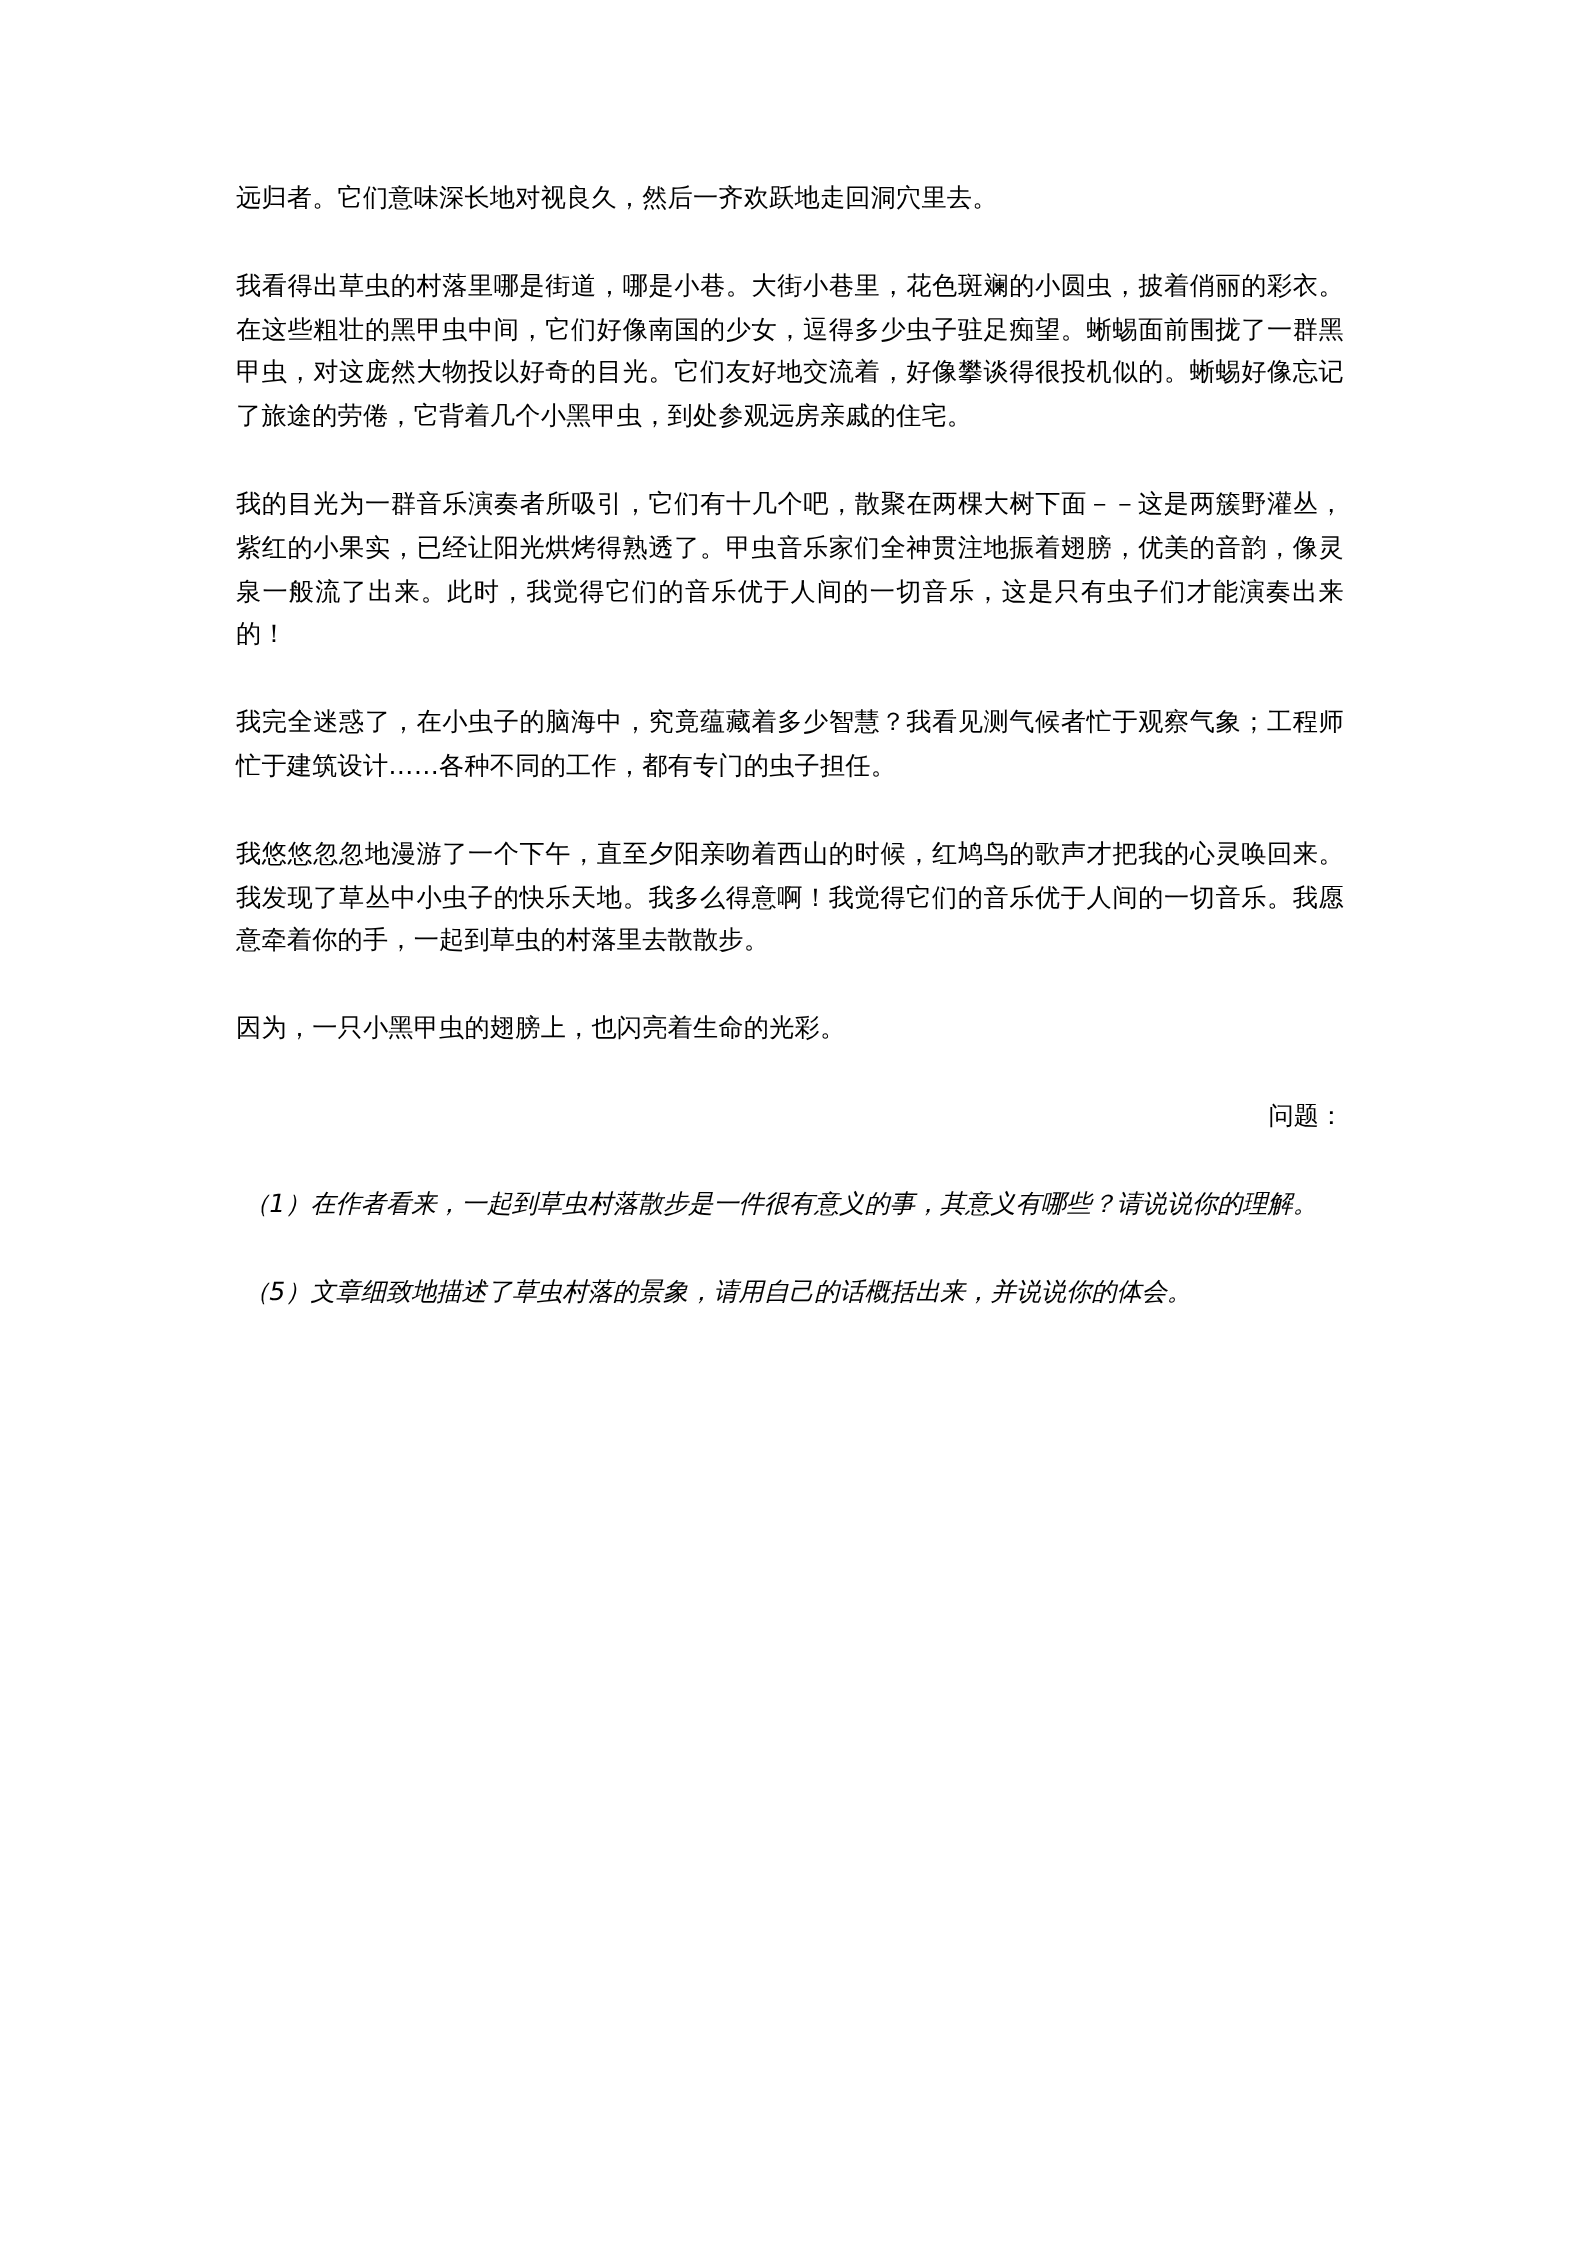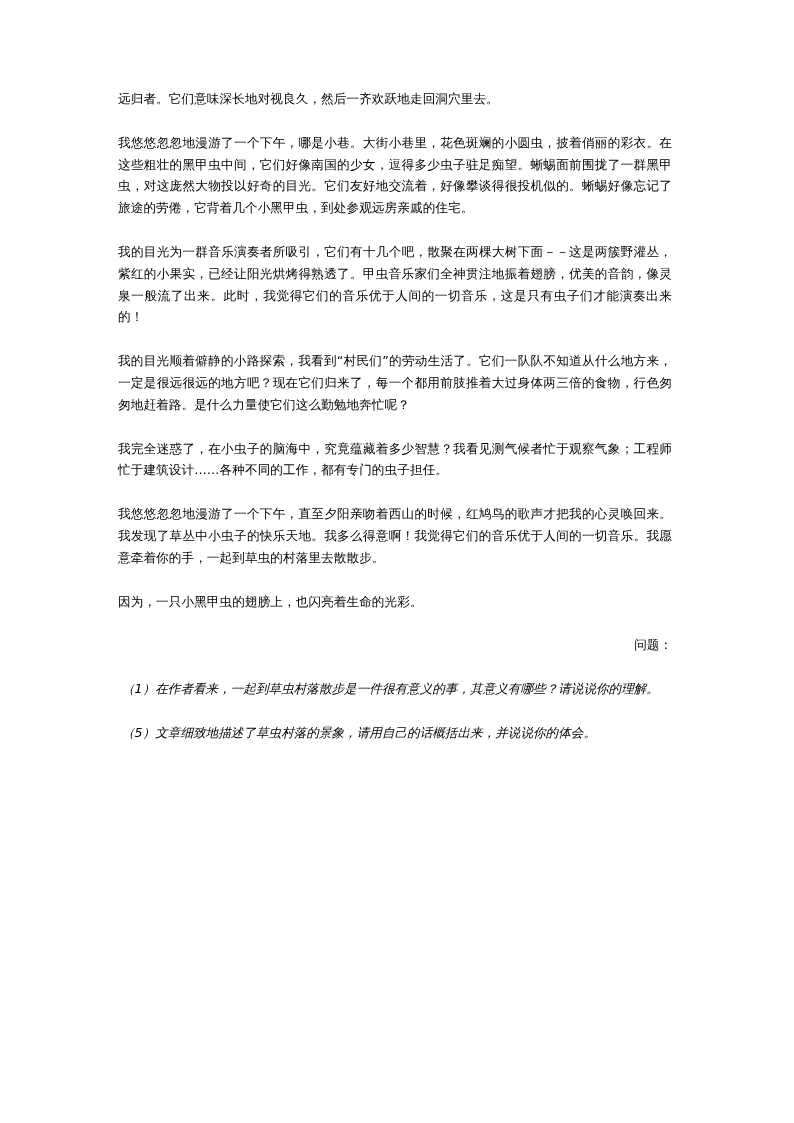--- a/index.html
+++ b/index.html
@@ -61,23 +61,22 @@
     margin-bottom: 0;
   }
 </style>
 </head>
 <body>
 
 <div class="page">
   <div class="content">
 
     <p class="para">远归者。它们意味深长地对视良久，然后一齐欢跃地走回洞穴里去。</p>
-    <p class="para">我悠悠忽忽地漫游了一个下午，哪是小巷。大街小巷里，花色斑斓的小圆虫，披着俏丽的彩衣。在这些粗壮的黑甲虫中间，它们好像南国的少女，逗得多少虫子驻足痴望。蜥蜴面前围拢了一群黑甲虫，对这庞然大物投以好奇的目光。它们友好地交流着，好像攀谈得很投机似的。蜥蜴好像忘记了旅途的劳倦，它背着几个小黑甲虫，到处参观远房亲戚的住宅。</p>
+    <p class="para">我看得出草虫的村落里哪是街道，哪是小巷。大街小巷里，花色斑斓的小圆虫，披着俏丽的彩衣。在这些粗壮的黑甲虫中间，它们好像南国的少女，逗得多少虫子驻足痴望。蜥蜴面前围拢了一群黑甲虫，对这庞然大物投以好奇的目光。它们友好地交流着，好像攀谈得很投机似的。蜥蜴好像忘记了旅途的劳倦，它背着几个小黑甲虫，到处参观远房亲戚的住宅。</p>
     <p class="para">我的目光为一群音乐演奏者所吸引，它们有十几个吧，散聚在两棵大树下面－－这是两簇野灌丛，紫红的小果实，已经让阳光烘烤得熟透了。甲虫音乐家们全神贯注地振着翅膀，优美的音韵，像灵泉一般流了出来。此时，我觉得它们的音乐优于人间的一切音乐，这是只有虫子们才能演奏出来的！</p>
-    <p class="para">我的目光顺着僻静的小路探索，我看到“村民们”的劳动生活了。它们一队队不知道从什么地方来，一定是很远很远的地方吧？现在它们归来了，每一个都用前肢推着大过身体两三倍的食物，行色匆匆地赶着路。是什么力量使它们这么勤勉地奔忙呢？</p>
     <p class="para">我完全迷惑了，在小虫子的脑海中，究竟蕴藏着多少智慧？我看见测气候者忙于观察气象；工程师忙于建筑设计……各种不同的工作，都有专门的虫子担任。</p>
     <p class="para">我悠悠忽忽地漫游了一个下午，直至夕阳亲吻着西山的时候，红鸠鸟的歌声才把我的心灵唤回来。我发现了草丛中小虫子的快乐天地。我多么得意啊！我觉得它们的音乐优于人间的一切音乐。我愿意牵着你的手，一起到草虫的村落里去散散步。</p>
     <p class="para">因为，一只小黑甲虫的翅膀上，也闪亮着生命的光彩。</p>
 
     <p class="label">问题：</p>
 
     <p class="question">（1）在作者看来，一起到草虫村落散步是一件很有意义的事，其意义有哪些？请说说你的理解。</p>
     <p class="question">（5）文章细致地描述了草虫村落的景象，请用自己的话概括出来，并说说你的体会。</p>
 
   </div>

